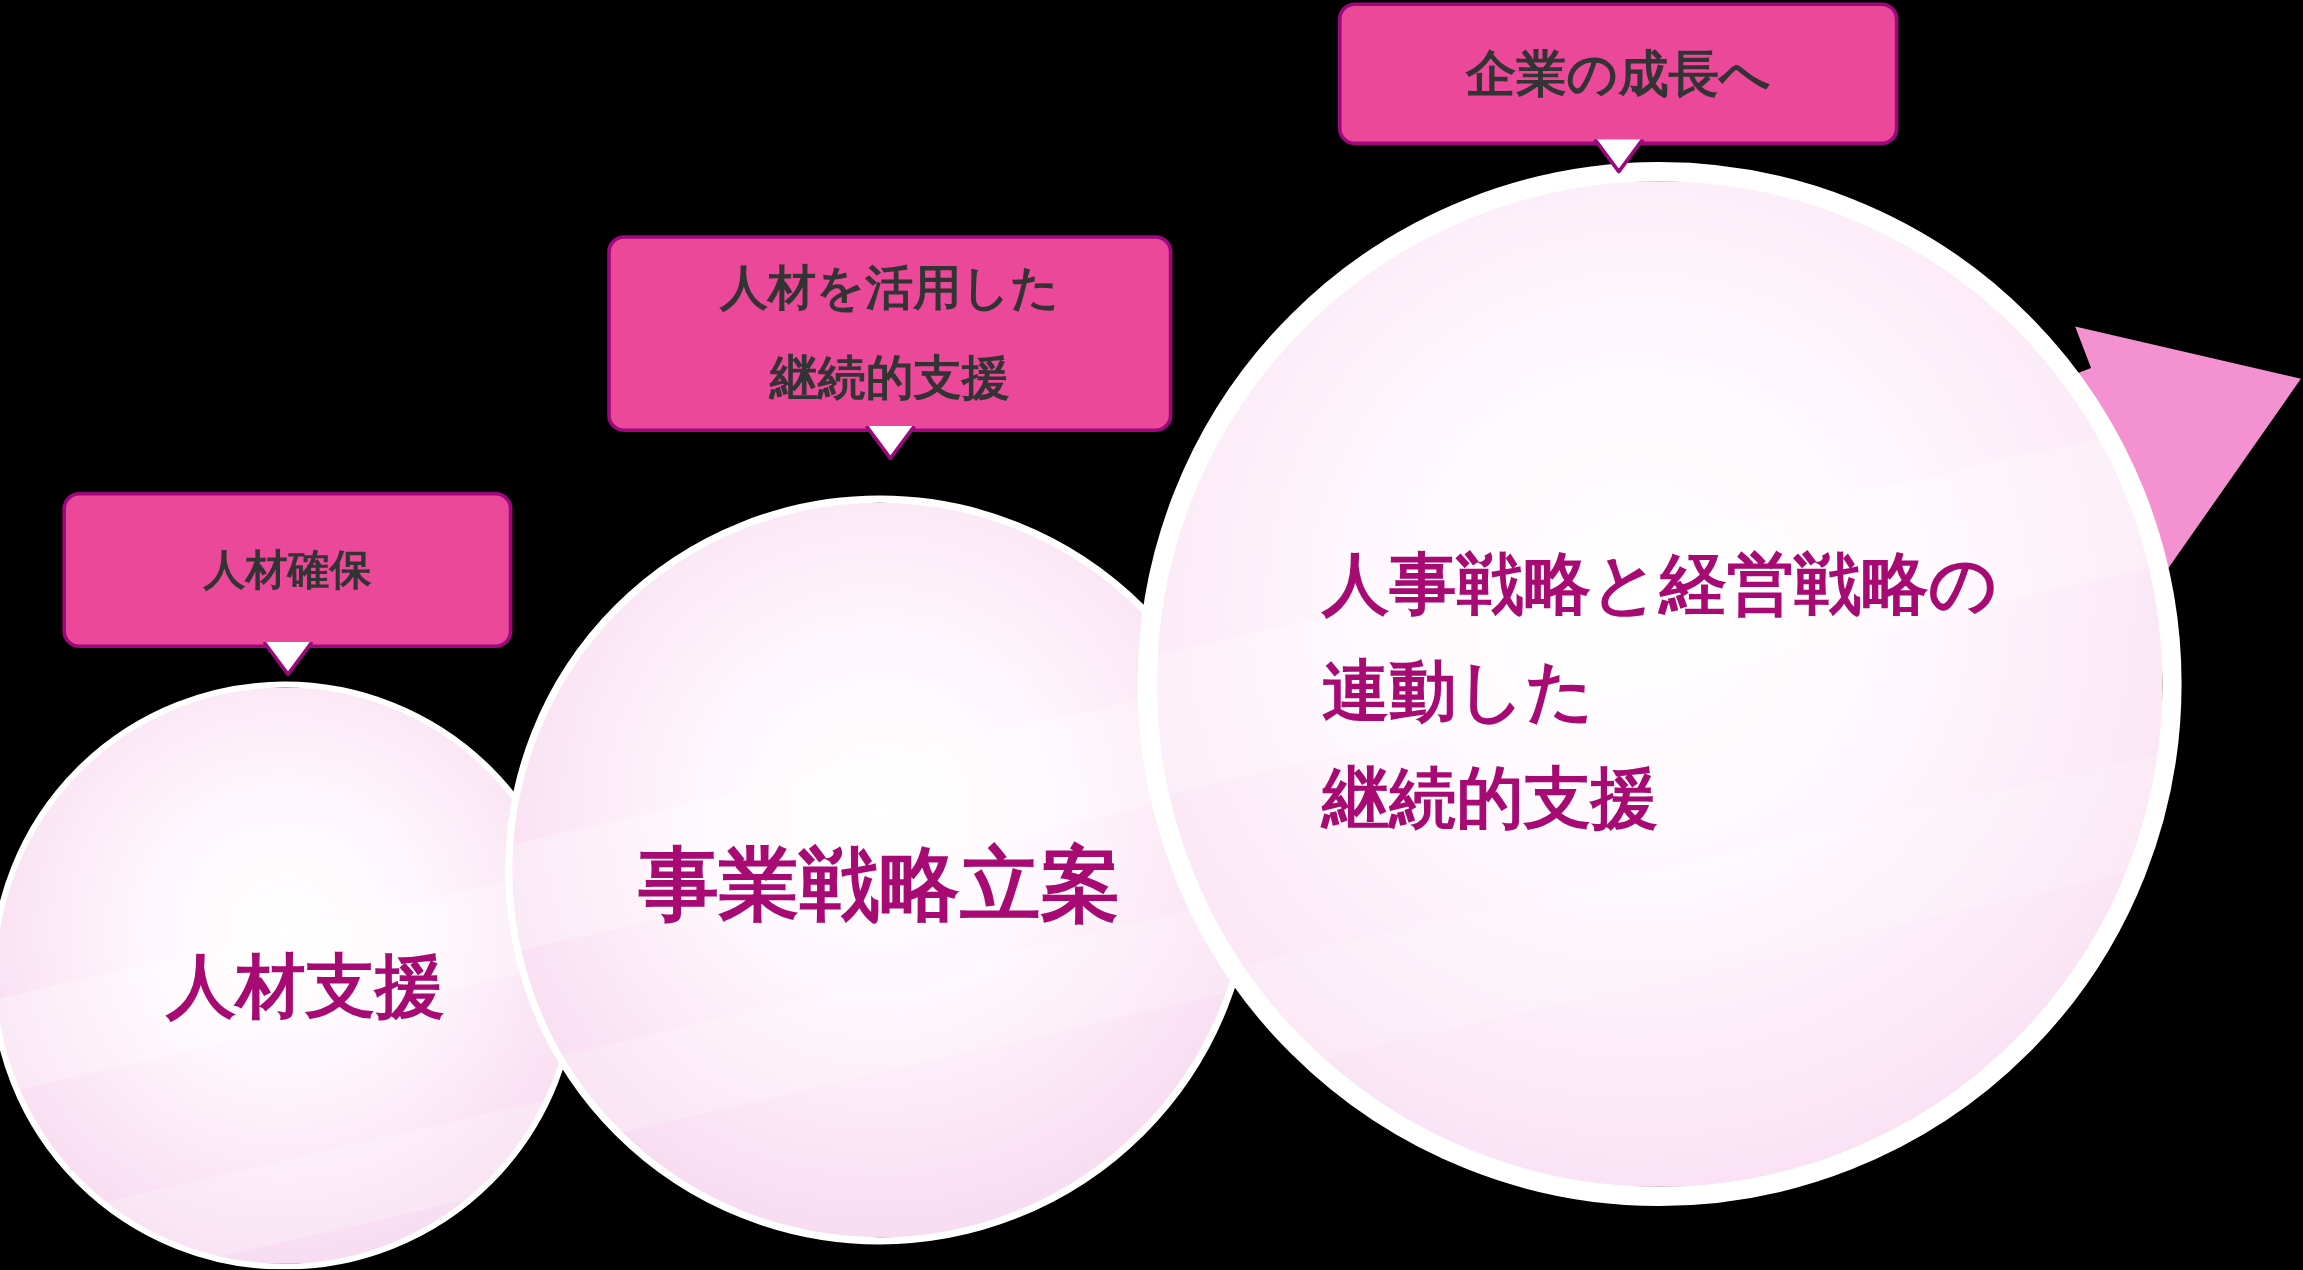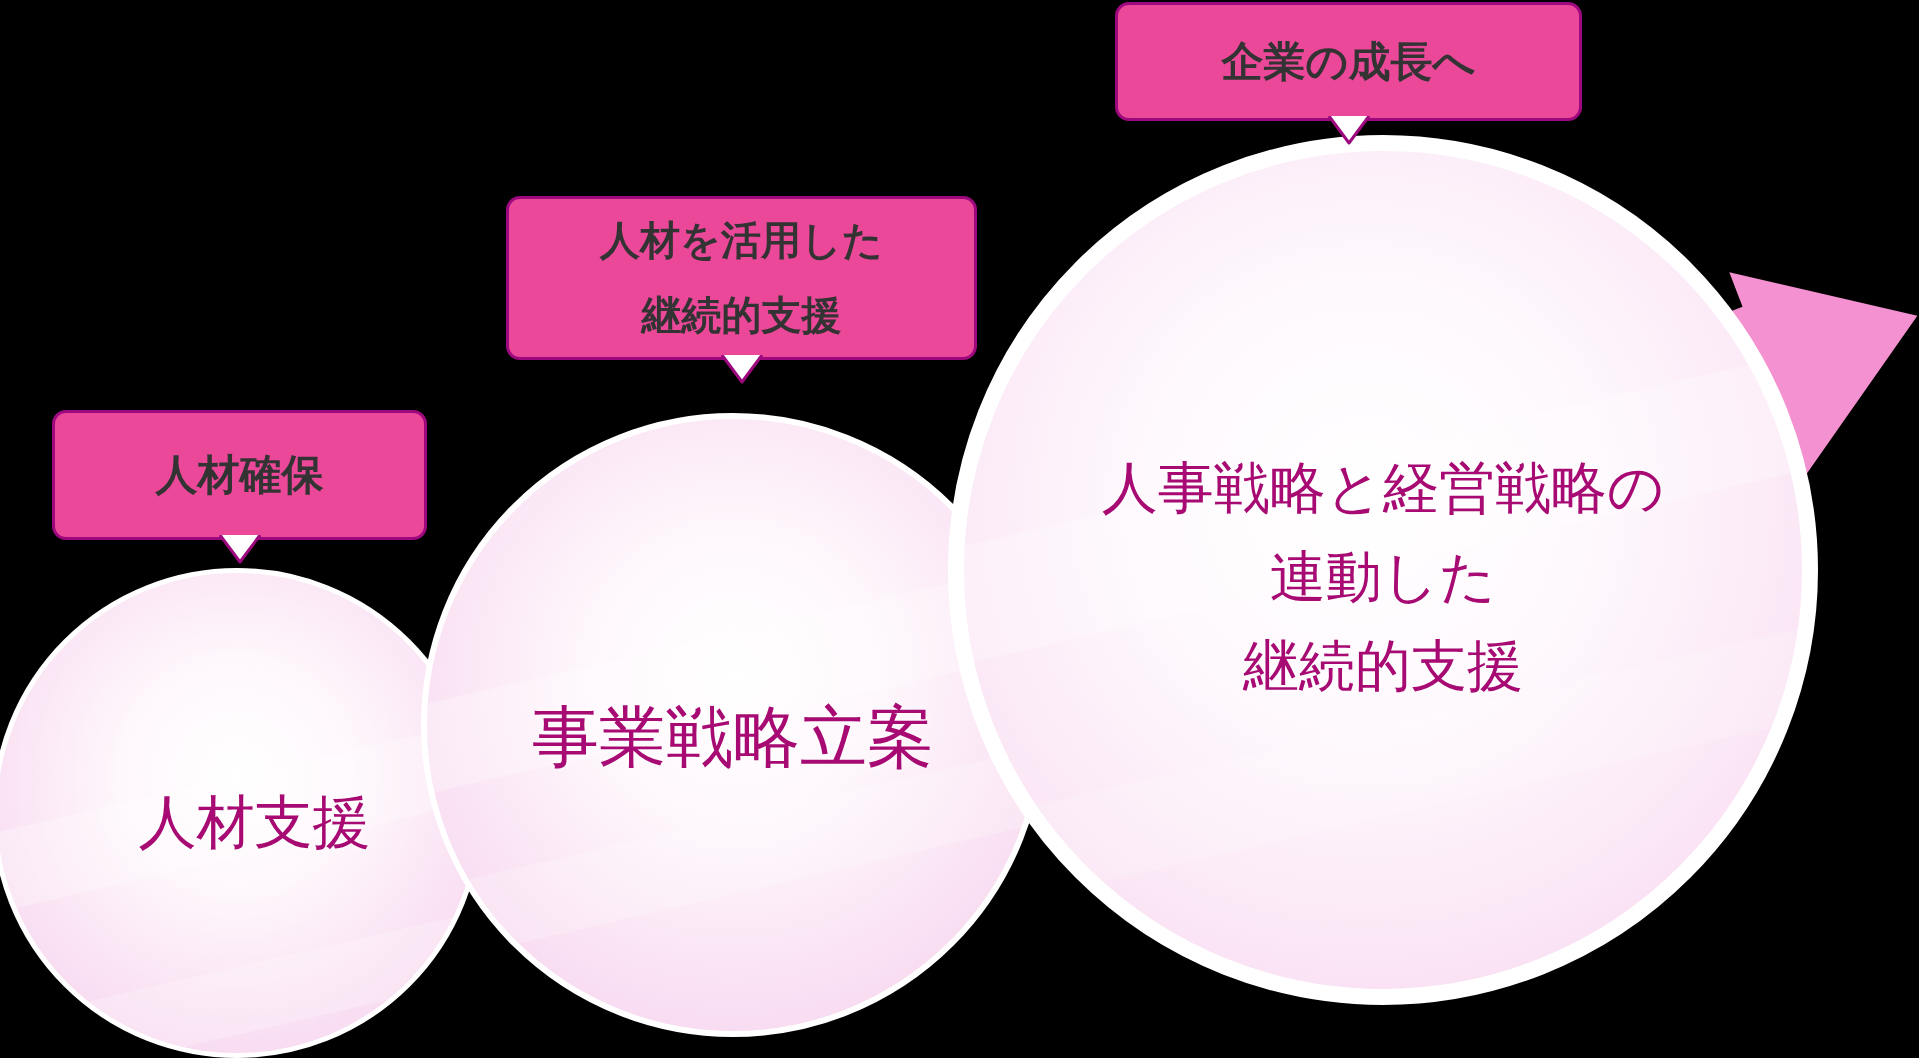--- a/index.html
+++ b/index.html
@@ -38,43 +38,43 @@
     pointer-events:none;
   }
   .c1 .s1{top:205px;height:78px;}
   .c1 .s2{top:395px;height:66px;background:rgba(255,255,255,0.22);}
   .c2 .s1{top:215px;height:88px;}
   .c2 .s2{top:400px;height:74px;background:rgba(255,255,255,0.22);}
   .c3 .s1{top:300px;height:115px;}
   .c3 .s2{top:575px;height:90px;background:rgba(255,255,255,0.18);}
   .circle-label{
     position:relative;z-index:5;
-    text-align:center;
+    text-align:left;
     color:var(--circle-text);
-    font-weight:normal;
+    font-weight:bold;
     text-shadow:0 0 6px rgba(255,255,255,0.9);
     white-space:nowrap;
   }
   .c1 .circle-label{font-size:58px;line-height:70px;margin-left:35px;}
   .c2 .circle-label{font-size:67px;line-height:102px;}
   .c3 .circle-label{font-size:56px;line-height:89px;}
   .line{display:block;}
   
   .callout{
     position:absolute;z-index:10;
     box-sizing:border-box;
     background:#ec4899;
     border:3px solid var(--accent);
     border-radius:14px;
     display:flex;align-items:center;justify-content:center;
     text-align:center;
     color:var(--callout-text);
     font-weight:bold;
   }
-  .b1{left:52px;top:410px;width:375px;height:130px;font-size:42px;}
+  .b1{left:52px;top:410px;width:375px;height:130px;font-size:35px;}
   .b2{left:506px;top:196px;width:471px;height:164px;font-size:40px;line-height:75px;}
   .b3{left:1115px;top:2px;width:467px;height:119px;font-size:42px;}
   .callout-text{position:relative;z-index:2;}
   .tail{
     position:absolute;
     left:50%;bottom:-29px;
     transform:translateX(-50%);
     width:46px;height:31px;
     z-index:1;
   }

